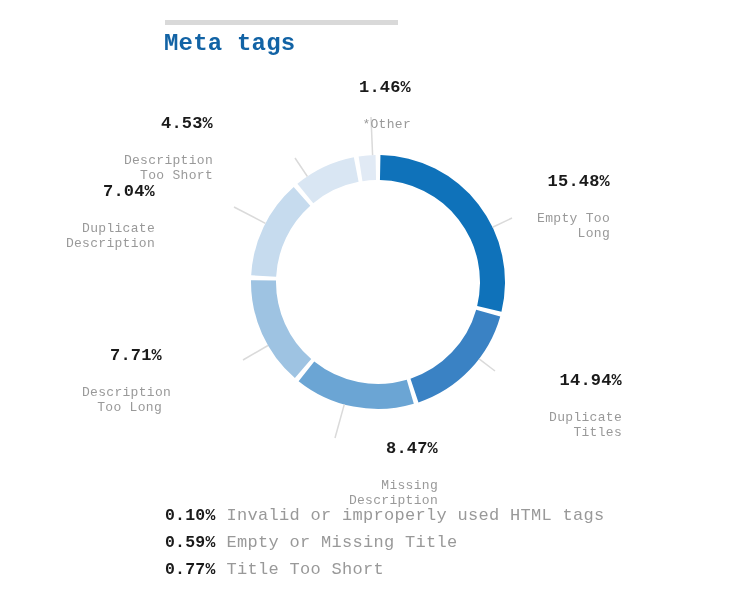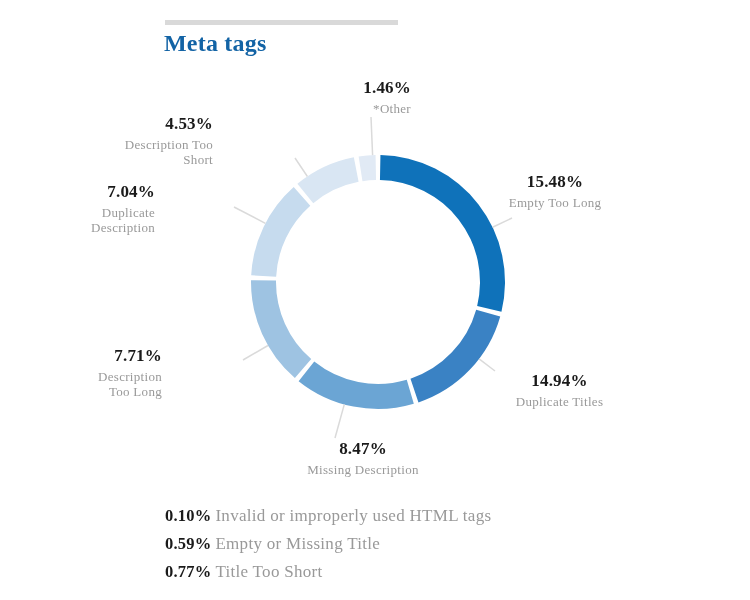--- a/index.html
+++ b/index.html
@@ -1,33 +1,33 @@
 <!DOCTYPE html>
 <html><head>
 <meta charset="utf-8">
 <style>
   html,body{margin:0;padding:0;background:#fff;}
   .screen{
     position:relative;width:675px;height:600px;background:#ffffff;overflow:hidden;
-    font-family:Liberation Serif, serif;
+    font-family:Liberation Mono, monospace;
   }
   .top-rule{position:absolute;left:165px;top:20px;width:233px;height:5px;background:#D9D9D9;}
   .page-title{
     position:absolute;left:164px;top:30px;margin:0;
     font-size:24px;font-weight:bold;color:#1263A5;letter-spacing:.2px;
   }
   #donut-svg{position:absolute;left:0;top:0;}
   .callout{position:absolute;line-height:1.1;}
   .callout .pct{display:block;font-size:17px;font-weight:bold;color:#1a1a1a;letter-spacing:.2px;}
-  .callout .sub{font-size:13px;color:#999999;margin-top:3px;line-height:1.16;letter-spacing:.3px;}
-  .callout.left{text-align:center;}
+  .callout .sub{font-size:13px;color:#999999;margin-top:19px;line-height:1.16;letter-spacing:.3px;}
+  .callout.left{text-align:right;}
   .callout.right{text-align:right;}
   .callout.center{text-align:right;}
   .legend{position:absolute;left:165px;top:506px;}
-  .legend-row{display:flex;align-items:baseline;gap:4px;margin-bottom:8px;}
+  .legend-row{display:flex;align-items:baseline;gap:11px;margin-bottom:8px;}
   .legend-pct{font-size:16.5px;font-weight:bold;color:#1a1a1a;letter-spacing:.2px;}
   .legend-label{font-size:17px;color:#999999;letter-spacing:.3px;}
 </style>
 </head>
 <body>
 
 <div class="screen">
 
   <div class="top-rule"></div>
   <div class="page-title">Meta tags</div>

